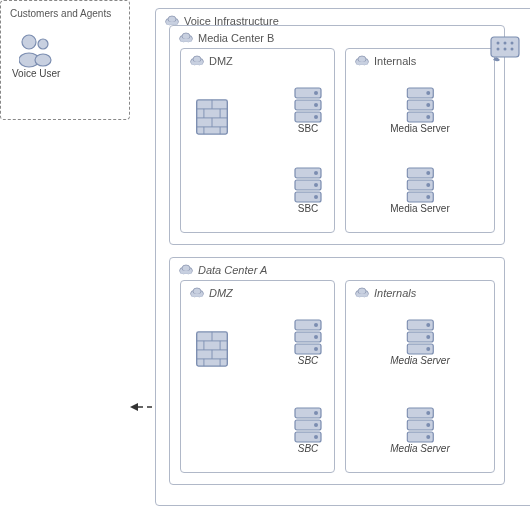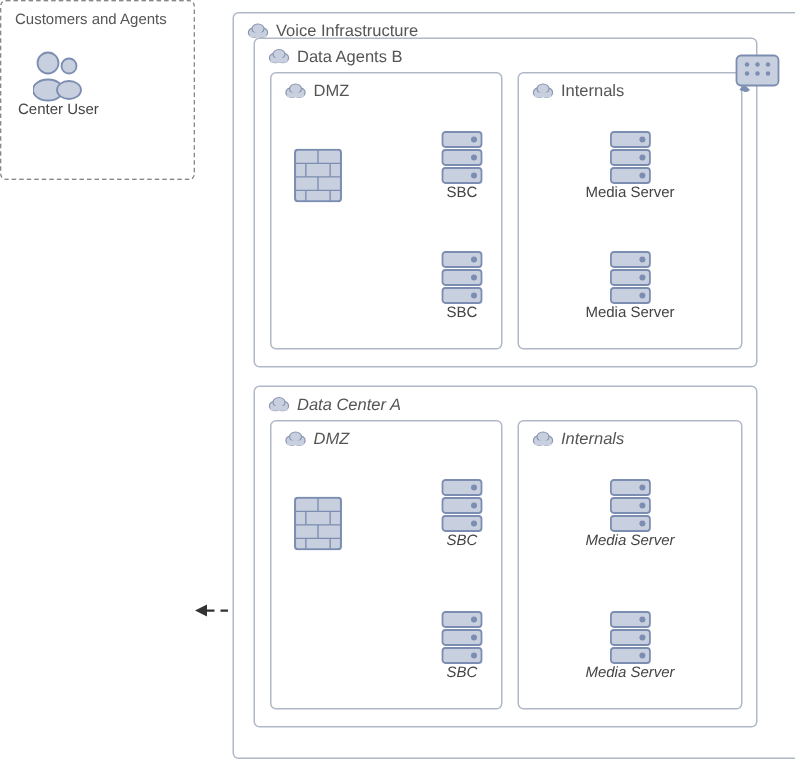--- a/index.html
+++ b/index.html
@@ -140,21 +140,21 @@
     </svg>
     <span class="box-label">Voice Infrastructure</span>
 
     <div class="box dc-b" style="left:13px;top:16px;width:336px;height:220px;">
       <svg class="cloud-icon" viewBox="0 0 20 14">
         <ellipse cx="7" cy="9" rx="5" ry="4" fill="#c8d0e0" stroke="#8a96b0" stroke-width="1"></ellipse>
         <ellipse cx="13" cy="9" rx="5" ry="4" fill="#c8d0e0" stroke="#8a96b0" stroke-width="1"></ellipse>
         <ellipse cx="10" cy="6" rx="5" ry="4" fill="#c8d0e0" stroke="#8a96b0" stroke-width="1"></ellipse>
         <rect x="3" y="9" width="14" height="4" fill="#c8d0e0"></rect>
       </svg>
-      <span class="box-label">Data Agents B</span>
+      <span class="box-label">Media Center B</span>
 
       <div class="box" style="left:10px;top:22px;width:155px;height:185px;">
         <svg class="cloud-icon" viewBox="0 0 20 14">
           <ellipse cx="7" cy="9" rx="5" ry="4" fill="#c8d0e0" stroke="#8a96b0" stroke-width="1"></ellipse>
           <ellipse cx="13" cy="9" rx="5" ry="4" fill="#c8d0e0" stroke="#8a96b0" stroke-width="1"></ellipse>
           <ellipse cx="10" cy="6" rx="5" ry="4" fill="#c8d0e0" stroke="#8a96b0" stroke-width="1"></ellipse>
           <rect x="3" y="9" width="14" height="4" fill="#c8d0e0"></rect>
         </svg>
         <span class="box-label">DMZ</span>
 
@@ -334,21 +334,21 @@
     <span class="customers-label">Customers and Agents</span>
 
     <div class="icon-wrap" style="left:12px;top:32px;">
       <svg width="34" height="36" viewBox="0 0 34 36">
 
         <circle cx="10" cy="10" r="7" fill="#c8d0e0" stroke="#7b8db0" stroke-width="1.2"></circle>
         <ellipse cx="10" cy="28" rx="10" ry="7" fill="#c8d0e0" stroke="#7b8db0" stroke-width="1.2"></ellipse>
         <circle cx="24" cy="12" r="5" fill="#c8d0e0" stroke="#7b8db0" stroke-width="1.2"></circle>
         <ellipse cx="24" cy="28" rx="8" ry="6" fill="#c8d0e0" stroke="#7b8db0" stroke-width="1.2"></ellipse>
       </svg>
-      <span>Center User</span>
+      <span>Voice User</span>
     </div>
 
     <div class="icon-wrap" style="right:10px;top:36px;">
       <svg width="30" height="30" viewBox="0 0 30 30">
         <rect x="1" y="1" width="28" height="20" rx="3" fill="#c8d0e0" stroke="#7b8db0" stroke-width="1.2"></rect>
 
         <circle cx="8" cy="7" r="1.5" fill="#7b8db0"></circle>
         <circle cx="15" cy="7" r="1.5" fill="#7b8db0"></circle>
         <circle cx="22" cy="7" r="1.5" fill="#7b8db0"></circle>
         <circle cx="8" cy="13" r="1.5" fill="#7b8db0"></circle>

